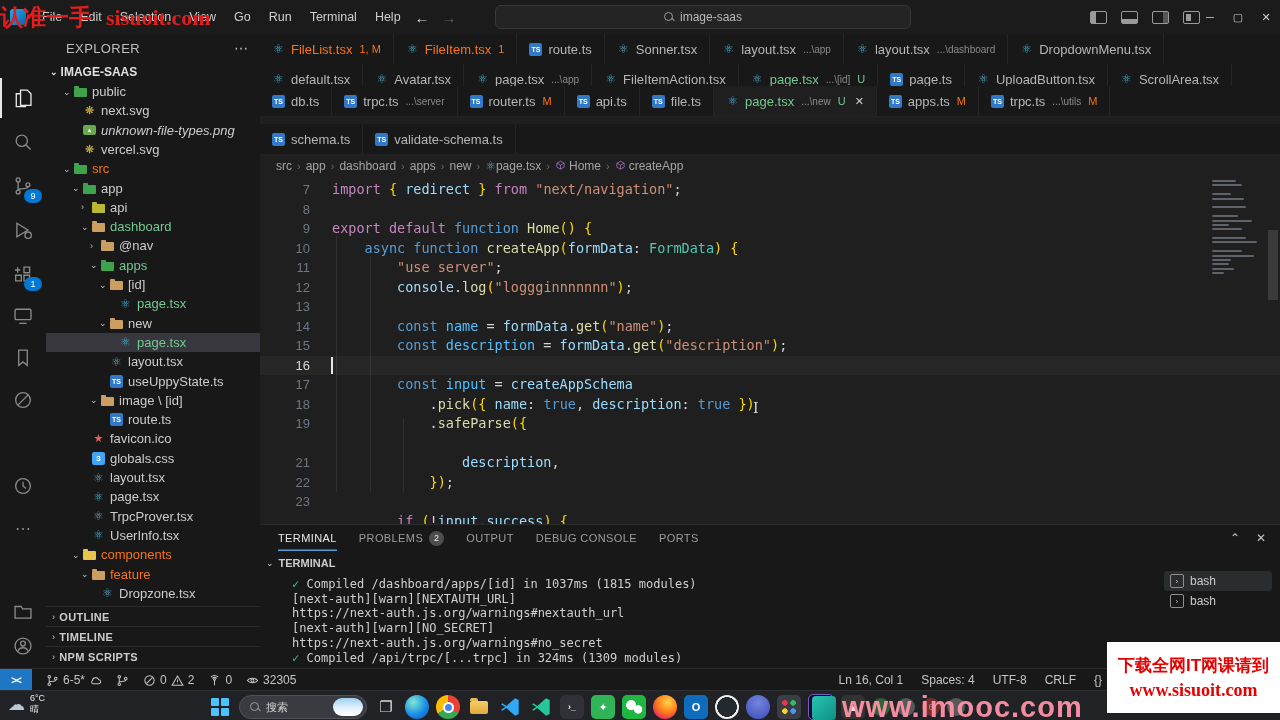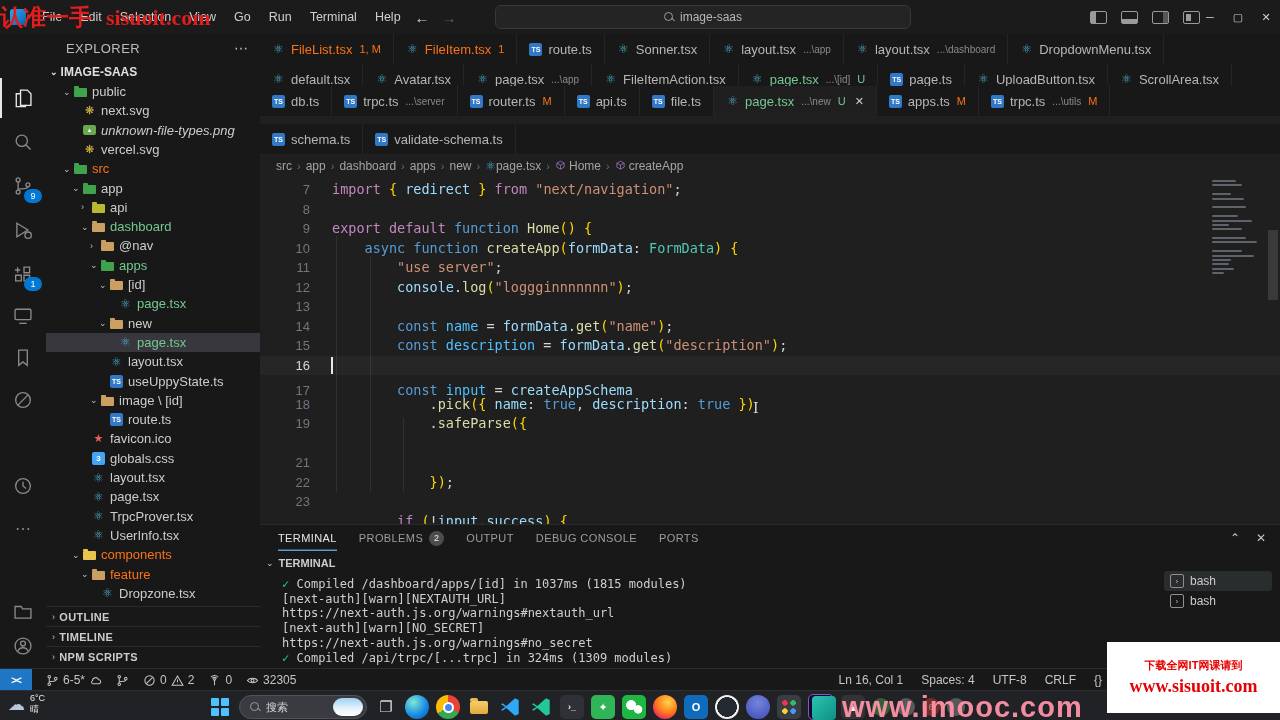--- a/index.html
+++ b/index.html
@@ -84,21 +84,21 @@
   #ibeam{position:absolute;left:493px;top:222px;color:#dcdcdc;font-family:"DejaVu Serif",serif;font-size:14px}
   
   #panel{position:absolute;left:260px;top:524px;right:0;height:144px;background:#181818;border-top:1px solid #2a2a2a}
   #paneltabs{position:absolute;left:18px;top:0;height:26px;display:flex;align-items:center;gap:22px;font-size:11px;letter-spacing:.4px;color:#9d9d9d}
   #paneltabs .pt{display:flex;align-items:center;gap:6px;height:26px}
   #paneltabs .pt.active{color:#e7e7e7;box-shadow:inset 0 -1.5px 0 #569cd6}
   .pbadge{min-width:15px;height:15px;border-radius:8px;background:#4d4d4d;color:#eee;font-size:9px;display:flex;align-items:center;justify-content:center}
   #panelicons{position:absolute;right:14px;top:0;height:26px;display:flex;align-items:center;gap:16px;color:#c5c5c5;font-size:12px}
   #sectionrow{position:absolute;left:6px;top:28px;height:20px;display:flex;align-items:center;font-size:11px;font-weight:bold;color:#cccccc}
   #sectionrow .chev{margin-right:5px;font-size:9px;font-weight:normal}
-  #termlines{position:absolute;left:22px;top:52px;right:130px;font-size:12px;line-height:14.7px;color:#cfcfcf;white-space:pre}
+  #termlines{position:absolute;left:32px;top:52px;right:130px;font-size:12px;line-height:14.7px;color:#cfcfcf;white-space:pre}
   .tok-ok{color:#23d18b}
   #shells{position:absolute;right:8px;top:46px;width:108px}
   .shellrow{height:20px;display:flex;align-items:center;gap:6px;padding-left:6px;font-size:12px;color:#cccccc;border-radius:3px}
   .shellrow.sel{background:#2a2d2e}
   .shellico{width:12px;height:12px;border:1px solid #8f8f8f;border-radius:2px;font-size:7px;display:flex;align-items:center;justify-content:center;color:#cfcfcf}
   
   #statusbar{position:absolute;left:0;top:668px;width:1280px;height:22px;background:#181818;border-top:1px solid #2a2a2a;display:flex;align-items:center;font-size:12px;color:#c5c5c5}
   #remote{width:32px;height:22px;background:#1f76c4;color:#fff;display:flex;align-items:center;justify-content:center;font-size:10px;font-weight:bold;letter-spacing:-1px}
   .sitem{display:flex;align-items:center;gap:4px;margin-left:14px;white-space:nowrap}
   .sitem svg{width:13px;height:13px;stroke:#c5c5c5;fill:none;stroke-width:1.1}
@@ -116,21 +116,21 @@
   #tbsearch .art{margin-left:auto;width:30px;height:18px;border-radius:9px;background:linear-gradient(180deg,#9fd0f2,#e8f4fd 60%,#fff)}
   .trayfaint{width:18px;height:18px;border-radius:50%;opacity:.5;display:flex;align-items:center;justify-content:center;color:#fff;font-size:9px;flex:none}
   
   #wm-top{position:absolute;left:0;top:2px;color:#e11d1d;font-weight:bold;z-index:50;white-space:nowrap}
   #wm-top .cn{font-size:23px}
   #wm-top .en{font-size:22px;margin-left:14px;font-family:"Liberation Serif",serif}
   #wm-imooc{position:absolute;left:812px;top:691px;z-index:60;display:flex;align-items:center;gap:6px}
   #wm-imooc .logo{width:24px;height:24px;border-radius:4px;background:linear-gradient(135deg,#29c3b1,#0e8f84);display:flex;align-items:center;justify-content:center;color:#fff;font-size:12px;font-weight:bold}
   #wm-imooc .txt{font-size:29px;font-weight:bold;color:rgba(255,146,168,.95);letter-spacing:1px}
   #wm-promo{position:absolute;left:1107px;top:642px;width:173px;height:71px;background:#fff;z-index:70;display:flex;flex-direction:column;align-items:center;justify-content:center;gap:3px}
-  #wm-promo .l1{color:#e60000;font-size:11px;font-weight:bold}
+  #wm-promo .l1{color:#e60000;font-size:17px;font-weight:bold}
   #wm-promo .l2{color:#e60000;font-size:18px;font-weight:bold;font-family:"Liberation Serif",serif}
 </style>
 </head>
 <body>
 
 <div id="root">
 
   <div id="titlebar">
     <span id="vscicon"></span>
     <div id="menubar">
@@ -587,24 +587,24 @@
     <div class="cline" style="top: 2px;"><span class="num">7</span><span class="txt mono"><span class="tk-k">import </span><span class="tk-b">{ </span><span class="tk-v">redirect</span><span class="tk-b"> }</span><span class="tk-k"> from </span><span class="tk-s">"next/navigation"</span><span class="tk-p">;</span></span></div>
         <div class="cline" style="top: 21.5px;"><span class="num">8</span><span class="txt mono"></span></div>
         <div class="cline" style="top: 41px;"><span class="num">9</span><span class="txt mono"><span class="tk-k">export default </span><span class="tk-kb">function </span><span class="tk-f">Home</span><span class="tk-b">() {</span></span></div>
         <div class="cline" style="top: 60.5px;"><span class="num">10</span><span class="txt mono"><span class="tk-p">    </span><span class="tk-kb">async </span><span class="tk-kb">function </span><span class="tk-f">createApp</span><span class="tk-b">(</span><span class="tk-v">formData</span><span class="tk-p">: </span><span class="tk-ty">FormData</span><span class="tk-b">) {</span></span></div>
         <div class="cline" style="top: 80px;"><span class="num">11</span><span class="txt mono"><span class="tk-p">        </span><span class="tk-s">"use server"</span><span class="tk-p">;</span></span></div>
         <div class="cline" style="top: 99.5px;"><span class="num">12</span><span class="txt mono"><span class="tk-p">        </span><span class="tk-v">console</span><span class="tk-p">.</span><span class="tk-f">log</span><span class="tk-b">(</span><span class="tk-s">"loggginnnnnnn"</span><span class="tk-b">)</span><span class="tk-p">;</span></span></div>
         <div class="cline" style="top: 119px;"><span class="num">13</span><span class="txt mono"></span></div>
         <div class="cline" style="top: 138.5px;"><span class="num">14</span><span class="txt mono"><span class="tk-p">        </span><span class="tk-kb">const </span><span class="tk-c">name</span><span class="tk-p"> = </span><span class="tk-v">formData</span><span class="tk-p">.</span><span class="tk-f">get</span><span class="tk-b">(</span><span class="tk-s">"name"</span><span class="tk-b">)</span><span class="tk-p">;</span></span></div>
         <div class="cline" style="top: 158px;"><span class="num">15</span><span class="txt mono"><span class="tk-p">        </span><span class="tk-kb">const </span><span class="tk-c">description</span><span class="tk-p"> = </span><span class="tk-v">formData</span><span class="tk-p">.</span><span class="tk-f">get</span><span class="tk-b">(</span><span class="tk-s">"description"</span><span class="tk-b">)</span><span class="tk-p">;</span></span></div>
         <div class="cline curline" style="top: 177.5px;"><span class="num cur">16</span><span class="txt mono"></span><span class="caret"></span></div>
-        <div class="cline" style="top: 203px;"><span class="num">17</span><span class="txt mono"><span class="tk-p">        </span><span class="tk-kb">const </span><span class="tk-c">input</span><span class="tk-p"> = </span><span class="tk-v">createAppSchema</span></span></div>
+        <div class="cline" style="top: 197px;"><span class="num">17</span><span class="txt mono"><span class="tk-p">        </span><span class="tk-kb">const </span><span class="tk-c">input</span><span class="tk-p"> = </span><span class="tk-v">createAppSchema</span></span></div>
         <div class="cline" style="top: 216.5px;"><span class="num">18</span><span class="txt mono"><span class="tk-p">            </span><span class="tk-p">.</span><span class="tk-f">pick</span><span class="tk-b">({ </span><span class="tk-v">name</span><span class="tk-p">: </span><span class="tk-kb">true</span><span class="tk-p">, </span><span class="tk-v">description</span><span class="tk-p">: </span><span class="tk-kb">true</span><span class="tk-b"> })</span></span></div>
         <div class="cline" style="top: 236px;"><span class="num">19</span><span class="txt mono"><span class="tk-p">            </span><span class="tk-p">.</span><span class="tk-f">safeParse</span><span class="tk-b">({</span></span></div>
-        <div class="cline" style="top: 275px;"><span class="num">21</span></div>
+        <div class="cline" style="top: 275px;"><span class="num">21</span><span class="txt mono"><span class="tk-p">                </span><span class="tk-v">description</span><span class="tk-p">,</span></span></div>
         <div class="cline" style="top: 294.5px;"><span class="num">22</span><span class="txt mono"><span class="tk-p">            </span><span class="tk-b">})</span><span class="tk-p">;</span></span></div>
         <div class="cline" style="top: 314px;"><span class="num">23</span><span class="txt mono"></span></div>
         <div class="cline" style="top: 333.5px;"><span class="txt mono"><span class="tk-p">        </span><span class="tk-k">if </span><span class="tk-b">(</span><span class="tk-p">!</span><span class="tk-v">input</span><span class="tk-p">.</span><span class="tk-v">success</span><span class="tk-b">) {</span></span></div>
       </div>
   </div>
 
   <div id="panel">
     <div id="paneltabs">
         <div class="pt active">
           <span>TERMINAL</span>

